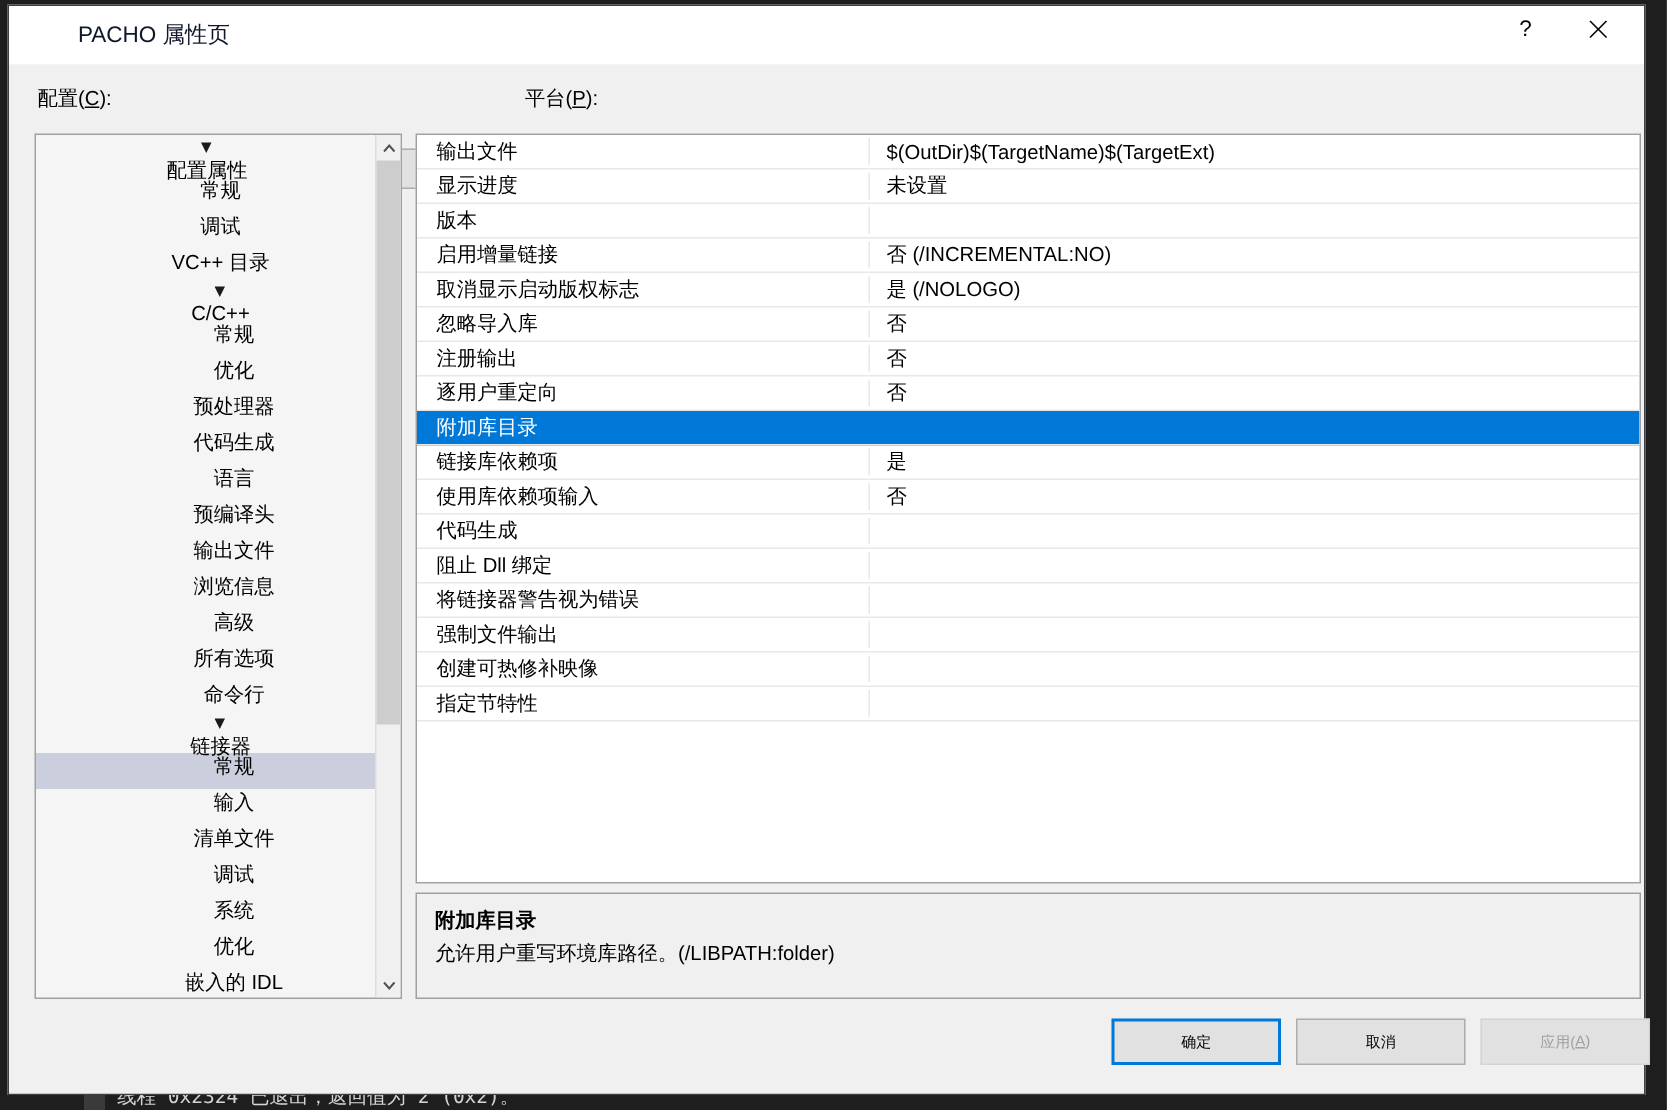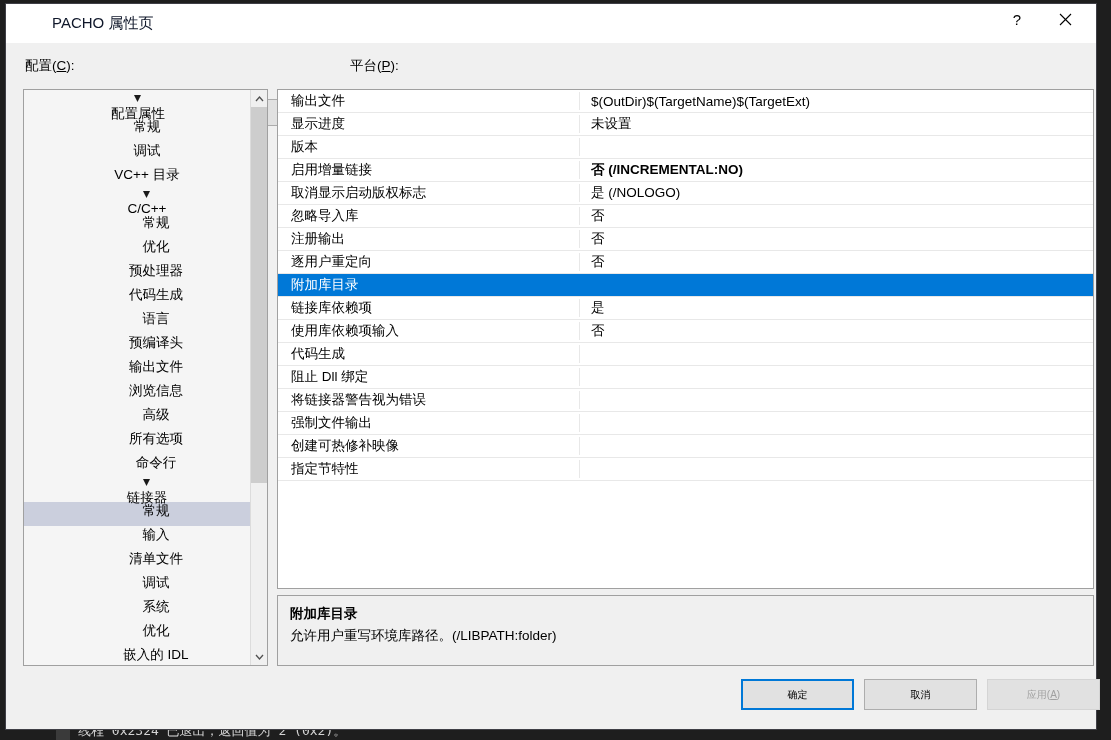--- a/index.html
+++ b/index.html
@@ -268,21 +268,21 @@
     overflow: hidden;
     border-right: 1px solid #e8e8e8;
   }
   .prow .pval {
     flex: 1 1 auto;
     padding-left: 11px;
     box-sizing: border-box;
     white-space: nowrap;
     overflow: hidden;
   }
-  .prow.bold .pval { font-weight: bold; }
+  .prow.bold .pval { font-weight: normal; }
   .prow.selected { background: #0078d7; }
   .prow.selected .pname { color: #ffffff; border-right-color: #0078d7; }
 
   
   #editor-wrap {
     position: absolute;
     left: 600px;
     top: 281px;
     width: 482px;
     height: 29px;

